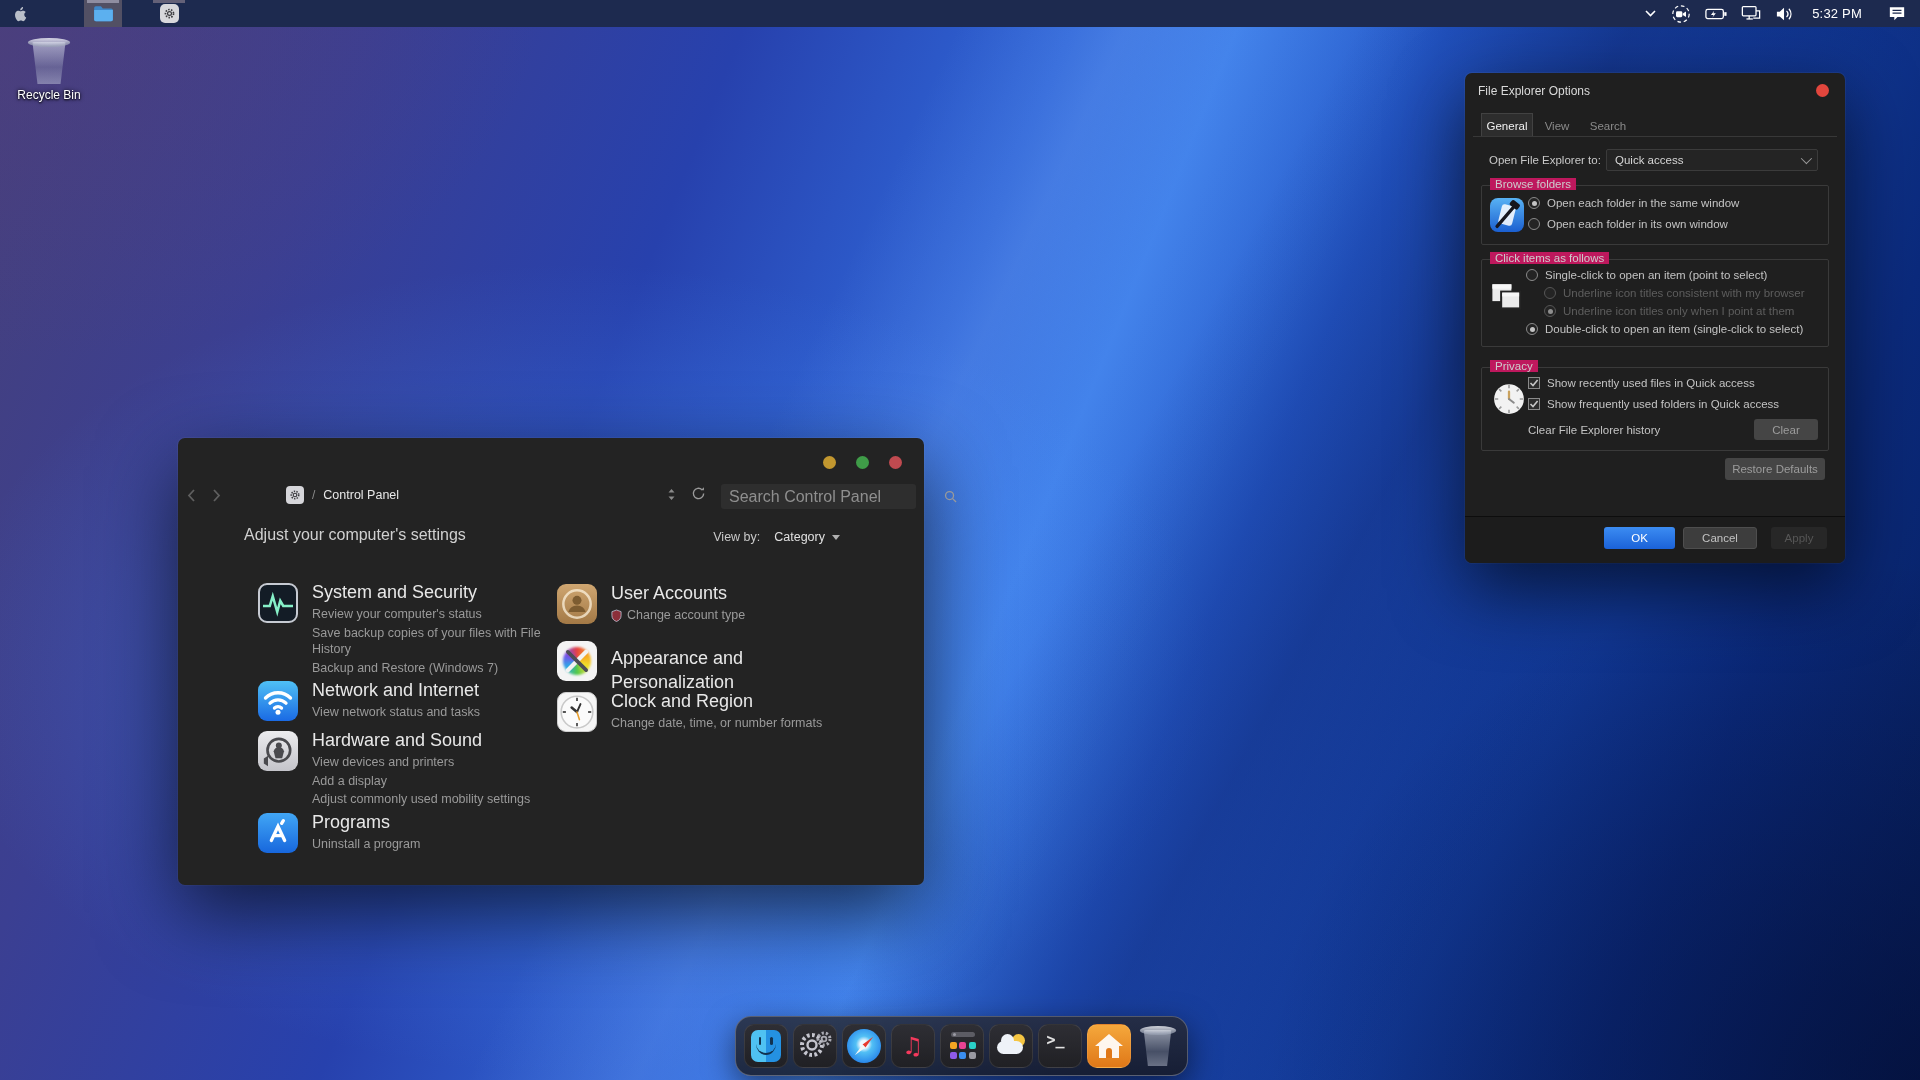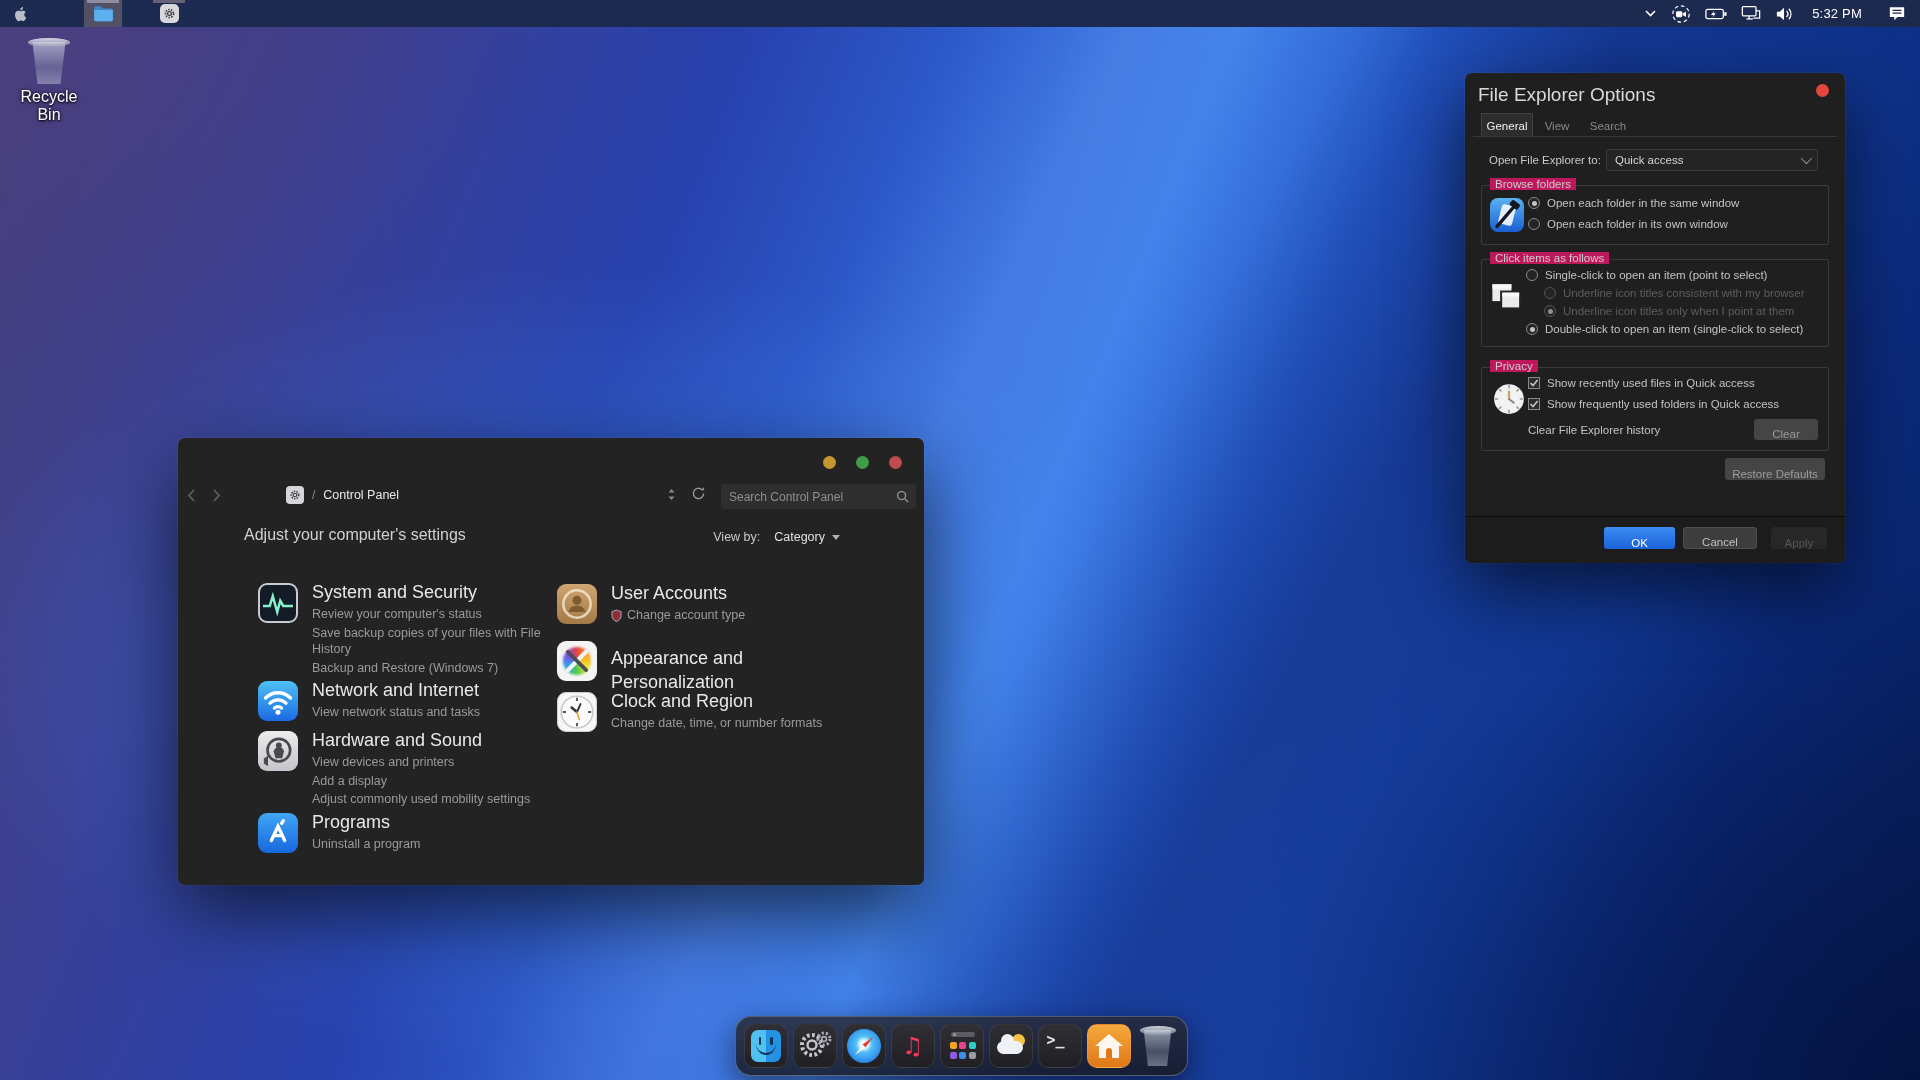--- a/index.html
+++ b/index.html
@@ -33,37 +33,37 @@
 
   
   #recycle { left:10px; top:38px; width:78px; text-align:center; }
   .can { position:relative; width:42px; height:46px; margin:0 auto; }
   .can .body { position:absolute; left:3px; right:3px; top:4px; bottom:0;
     background:linear-gradient(180deg, rgba(235,240,250,.55), rgba(170,180,200,.30) 60%, rgba(205,212,228,.45));
     clip-path:polygon(4% 0%,96% 0%,82% 100%,18% 100%); border-radius:3px; }
   .can .rim { position:absolute; left:0; right:0; top:0; height:9px; border-radius:50%;
     background:linear-gradient(180deg, rgba(250,252,255,.8), rgba(190,198,215,.45));
     box-shadow:inset 0 -2px 3px rgba(120,130,150,.4); }
-  .icon-label { margin-top:4px; color:#fff; font-size:16px; text-shadow:0 1px 2px #000, 0 0 4px rgba(0,0,0,.9); }
+  .icon-label { margin-top:4px; color:#fff; font-size:12px; text-shadow:0 1px 2px #000, 0 0 4px rgba(0,0,0,.9); }
 
   
   #cpwin { left:178px; top:438px; width:746px; height:447px; background:#232323; border-radius:7px;
     box-shadow:0 28px 80px rgba(0,0,0,.65), 0 0 0 1px rgba(255,255,255,.05); z-index:30; }
   .tl { width:13px; height:13px; border-radius:50%; position:absolute; top:18px; }
   .tl.y { background:#c2972f; } .tl.g { background:#3f9c48; } .tl.r { background:#c04a50; }
   #cp-nav { position:absolute; top:42px; left:0; right:0; height:30px; display:flex; align-items:center; }
   .navarrow { width:26px; display:flex; justify-content:center; }
   .crumb-ico { width:18px; height:18px; border-radius:4px; background:#d6d6da; display:flex; align-items:center; justify-content:center; margin-left:56px; }
   .crumb-sep { color:#8a8a8a; font-size:12px; margin:0 8px 0 8px; }
   .crumb-txt { color:#e8e8e8; font-size:12.5px; }
   #cp-updown { position:absolute; right:248px; top:50px; }
   #cp-refresh { position:absolute; right:218px; top:48px; }
   #cp-search { position:absolute; right:8px; top:46px; width:195px; height:25px; background:#2e2e2e; border-radius:3px;
     display:flex; align-items:center; }
-  #cp-search input { flex:1; background:transparent; border:none; outline:none; color:#bdbdbd; font-size:12px; padding:0 8px;
+  #cp-search input { flex:1; background:transparent; border:none; outline:none; color:#bdbdbd; font-size:16px; padding:0 8px;
     font-family:"Liberation Sans",sans-serif; }
   #cp-search input::placeholder { color:#8f8f8f; }
   #cp-search .mag { margin-right:7px; display:flex; }
   #cp-heading { position:absolute; left:66px; top:88px; color:#d0d0d0; font-size:16px; }
   #cp-viewby { position:absolute; right:84px; top:92px; display:flex; align-items:center; gap:14px;justify-content:space-between; }
   #cp-viewby .vlab { color:#c9c9c9; font-size:12.5px; }
   #cp-viewby .vval { color:#e0e0e0; font-size:12.5px; display:flex; align-items:center; gap:7px; }
   .caret { width:0; height:0; border-left:4px solid transparent; border-right:4px solid transparent; border-top:5px solid #b0b0b0; }
 
   .cat { position:absolute; display:flex; gap:14px; }
@@ -85,21 +85,21 @@
   .ic-app .rainbow { position:absolute; inset:6px; border-radius:50%;
      background:conic-gradient(#e84040,#f5a623,#f2e32a,#52c84a,#2aa8e8,#7a4de8,#e84040); filter:blur(1px); }
   .ic-clock { background:#f6f6f6; border:1px solid #cfcfcf; }
   .ic-ease { background:#0e0e16; }
   .ic-ease .orb { position:absolute; inset:4px; border-radius:50%;
      background:radial-gradient(circle at 40% 38%, #ffffff 0 12%, #9fd4ff 26%, #6e5ae8 52%, #27c49a 70%, #15204e 82%); }
 
   
   #dlg { left:1465px; top:73px; width:380px; height:490px; background:#1f1f1f; border-radius:7px;
     box-shadow:0 26px 70px rgba(0,0,0,.6), 0 0 0 1px rgba(255,255,255,.05); z-index:40; font-size:11.5px; }
-  #dlg-title { position:absolute; left:13px; top:11px; color:#dadada; font-size:19px; }
+  #dlg-title { position:absolute; left:13px; top:11px; color:#dadada; font-size:12px; }
   #dlg-close { position:absolute; right:16px; top:11px; width:13px; height:13px; border-radius:50%; background:#e2463d; }
   .tabstrip-line { position:absolute; left:8px; right:8px; top:63px; height:1px; background:#383838; }
   .tab { position:absolute; top:41px; height:23px; display:flex; align-items:center; justify-content:center;
     color:#8a8a8a; font-size:11.5px; }
   .tab.active { top:40px; height:24px; background:#2d2d2d; border:1px solid #424242; border-bottom:none; color:#f0f0f0; }
   #openrow-label { position:absolute; left:24px; top:81px; color:#c9c9c9; }
   #openrow-field { position:absolute; left:141px; top:76px; width:212px; height:22px; background:#242424;
     border:1px solid #3b3b3b; border-radius:2px; display:flex; align-items:center; justify-content:space-between;
     padding:0 8px; color:#d6d6d6; }
   .vchev { width:8px; height:8px; border-right:1.5px solid #9a9a9a; border-bottom:1.5px solid #9a9a9a;
@@ -110,21 +110,21 @@
   .g-click { top:186px; height:88px; }
   .g-privacy { top:294px; height:84px; }
   .dico { position:absolute; border-radius:8px; overflow:hidden; }
   .opt { position:absolute; display:flex; align-items:center; gap:7px; white-space:nowrap; color:#c3c3c3; }
   .opt.dis { color:#5d5d5d; }
   .radio { width:12px; height:12px; border-radius:50%; border:1px solid #8a8a8a; background:#242424; position:relative; flex:0 0 12px; }
   .radio.sel:after { content:''; position:absolute; inset:2.5px; border-radius:50%; background:#c4c4c4; }
   .radio.dis { border-color:#565656; }
   .radio.dis.sel:after { background:#8f8f8f; }
   .cb { width:12px; height:12px; border:1px solid #8a8a8a; background:#2c2c2c; display:flex; align-items:center; justify-content:center; flex:0 0 12px; }
-  .btn { position:absolute; border-radius:3px; display:flex; align-items:flex-end; justify-content:center;
+  .btn { position:absolute; border-radius:3px; display:flex; align-items:center; justify-content:center;
     font-size:11.5px; height:22px; }
   .btn.gray { background:#454545; color:#9c9c9c; }
   .btn.ok { background:linear-gradient(#3c8cf2,#1b62d8); color:#fff; }
   .btn.cancel { background:#3d3d3d; border:1px solid #4e4e4e; color:#c2c2c2; }
   .btn.apply { background:#272727; color:#565656; }
   #dlg-footer { position:absolute; left:0; right:0; top:443px; height:47px; background:#1c1c1c;
     border-top:1px solid #0d0d0d; border-radius:0 0 7px 7px; }
   #clear-label { position:absolute; left:46px; top:56px; color:#c3c3c3; }
 
   

